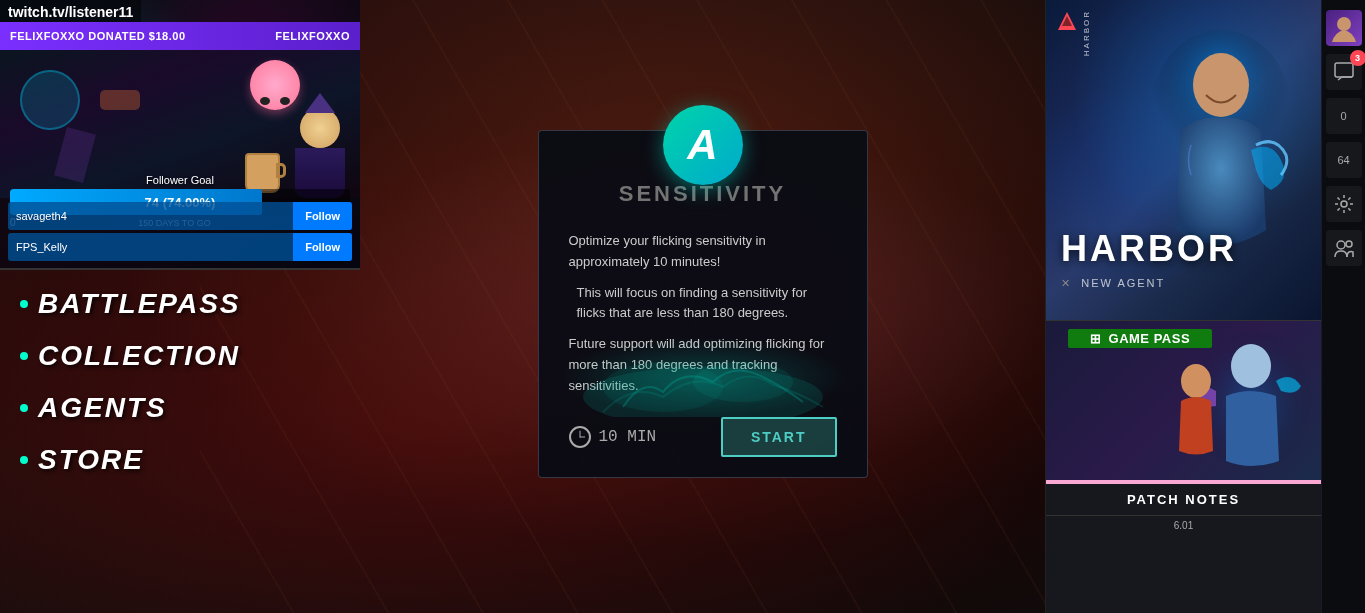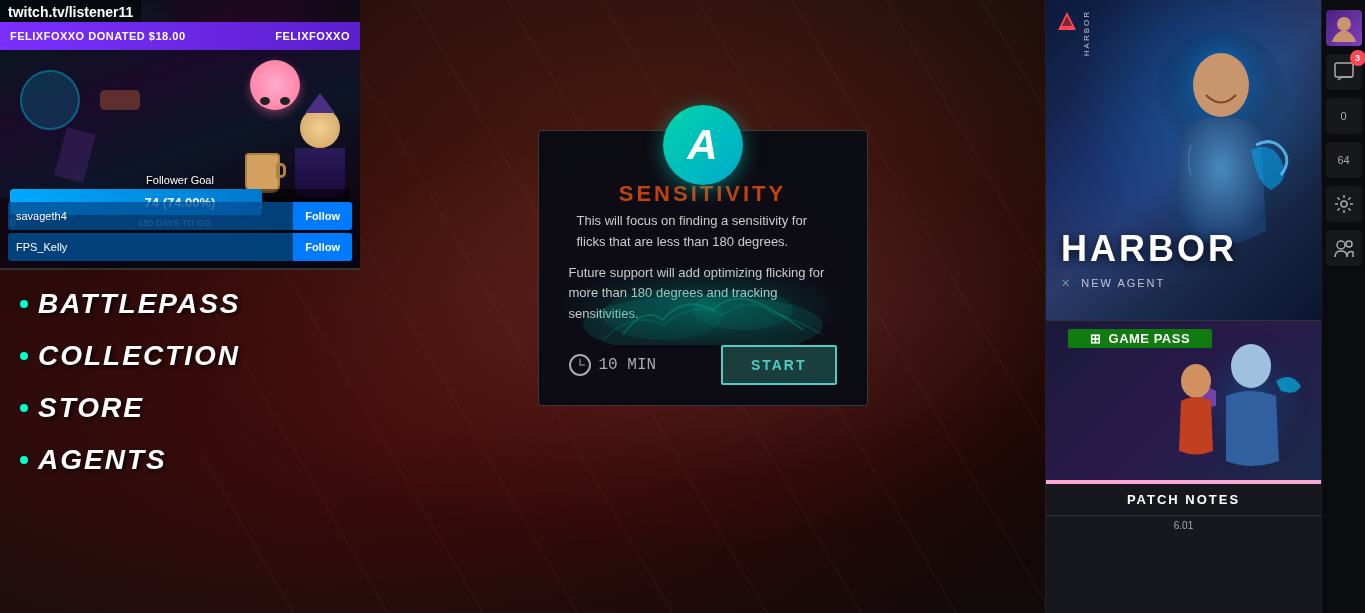--- a/index.html
+++ b/index.html
@@ -271,27 +271,27 @@
       transform: translateX(-50%);
       width: 330px;
       background: rgba(10, 12, 20, 0.95);
       border: 1px solid rgba(100, 100, 120, 0.5);
       border-radius: 4px;
       padding: 50px 30px 20px;
       z-index: 15;
     }
 
     .modal-title {
-      color: #c2410c;
+      color: #737373;
       font-size: 22px;
       font-weight: 900;
       letter-spacing: 3px;
       text-transform: uppercase;
       text-align: center;
-      margin-bottom: 4px;
+      margin-bottom: 24px;
       font-family: Impact, Arial, sans-serif;
     }
 
     .modal-body {
       color: #ccc;
       font-size: 13px;
       line-height: 1.6;
       margin-bottom: 12px;
     }
 
@@ -661,38 +661,39 @@
     <div class="nav-item">
       <div class="nav-bullet"></div>
       <span class="nav-label">BATTLEPASS</span>
     </div>
     <div class="nav-item">
       <div class="nav-bullet"></div>
       <span class="nav-label">COLLECTION</span>
     </div>
     <div class="nav-item">
       <div class="nav-bullet"></div>
-      <span class="nav-label">STORE</span>
+      <span class="nav-label">AGENTS</span>
     </div>
     <div class="nav-item">
       <div class="nav-bullet"></div>
-      <span class="nav-label">AGENTS</span>
+      <span class="nav-label">STORE</span>
     </div>
   </div>
 </div>
 
 <div class="center-area">
 
   <div class="logo-circle" style="top:105px;">
     <span class="logo-letter">A</span>
   </div>
 
   <div class="sensitivity-modal">
     <h2 class="modal-title">SENSITIVITY</h2>
 
+    <p class="modal-body" style="margin-bottom:10px;">Optimize your flicking sensitivity in approximately 10 minutes!</p>
     <p class="modal-body" style="margin-bottom:10px;margin-left:8px;">This will focus on finding a sensitivity for flicks that are less than 180 degrees.</p>
     <p class="modal-body">Future support will add optimizing flicking for more than 180 degrees and tracking sensitivities.</p>
 
     <div class="modal-smoke">
       <svg width="100%" height="80" viewBox="0 0 280 80" xmlns="http://www.w3.org/2000/svg">
         <ellipse cx="140" cy="60" rx="120" ry="30" fill="rgba(0,180,160,0.15)"></ellipse>
         <ellipse cx="100" cy="50" rx="60" ry="25" fill="rgba(0,160,140,0.12)"></ellipse>
         <ellipse cx="180" cy="45" rx="50" ry="20" fill="rgba(0,200,180,0.1)"></ellipse>
         <path d="M60,70 Q80,40 100,55 Q120,30 150,45 Q170,25 200,40 Q220,50 240,65" stroke="rgba(0,180,160,0.3)" stroke-width="2" fill="none"></path>
         <path d="M40,75 Q70,45 100,60 Q130,35 160,50 Q185,30 210,48 Q235,55 260,70" stroke="rgba(0,160,140,0.2)" stroke-width="2" fill="none"></path>

